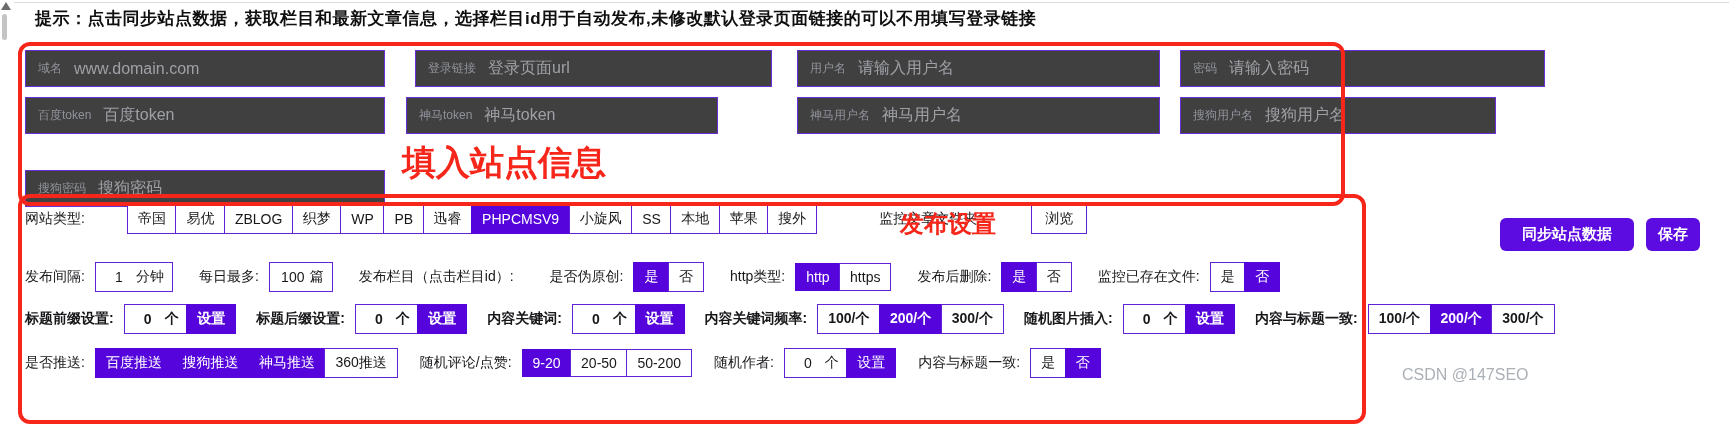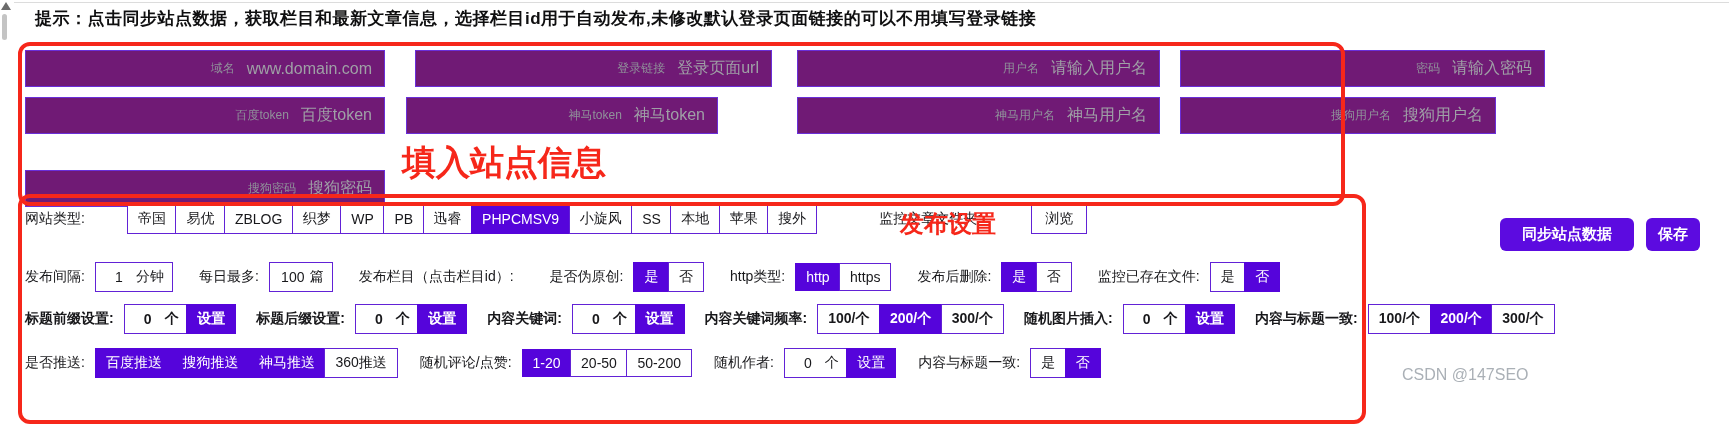--- a/index.html
+++ b/index.html
@@ -8,22 +8,22 @@
     font-family:"Liberation Sans","DejaVu Sans",sans-serif;color:#18181b;
   }
   .abs{position:absolute;}
   .topline{position:absolute;left:14px;top:2px;width:1715px;height:1px;background:#dcdcdc;}
   .scroll{position:absolute;left:0;top:0;width:12px;height:46px;}
   .tri{width:0;height:0;border-left:5px solid transparent;border-right:5px solid transparent;
        border-bottom:8px solid #6b6b6b;margin:2px 0 4px 1px;}
   .thumb{width:5px;height:26px;background:#c4c4c4;border-radius:3px;margin-left:2px;}
   .tip{left:35px;top:7px;font-size:17px;font-weight:600;color:#0f0f10;letter-spacing:.5px;white-space:nowrap;}
 
-  .field{position:absolute;height:37px;background:#701a75;border:1.5px solid #6a2fd9;
-         display:flex;align-items:center;padding:0 12px;box-sizing:border-box;cursor:text;justify-content:flex-end;}
+  .field{position:absolute;height:37px;background:#404040;border:1.5px solid #6a2fd9;
+         display:flex;align-items:center;padding:0 12px;box-sizing:border-box;cursor:text;}
   .flabel{font-size:12px;color:#90929a;white-space:nowrap;margin-right:12px;}
   .fph{font-size:16px;color:#9fa0a6;white-space:nowrap;}
 
   .redbox{position:absolute;border:4px solid #f6271a;border-radius:12px;z-index:6;pointer-events:none;}
   .ann{position:absolute;color:#f6271a;font-weight:700;z-index:7;white-space:nowrap;pointer-events:none;}
 
   .crow{position:absolute;display:flex;align-items:center;white-space:nowrap;font-size:14px;}
   .grp{display:flex;align-items:center;margin-right:26px;}
   .lab{margin-right:10px;}
   .seg{display:flex;align-items:stretch;}
@@ -232,21 +232,21 @@
     <div class="seg">
       <span class="opt on">百度推送</span>
       <span class="opt on">搜狗推送</span>
       <span class="opt on">神马推送</span>
       <span class="opt">360推送</span>
     </div>
   </div>
   <div class="grp" style="margin-right:22px;">
     <span class="lab">随机评论/点赞:</span>
     <div class="seg">
-      <span class="opt on">1-20</span>
+      <span class="opt on">9-20</span>
       <span class="opt">20-50</span>
       <span class="opt">50-200</span>
     </div>
   </div>
   <div class="grp" style="margin-right:22px;">
     <span class="lab">随机作者:</span>
     <div class="pair">
       <div class="vbox">
         <span class="v">0</span>
         <span class="u">个</span>

